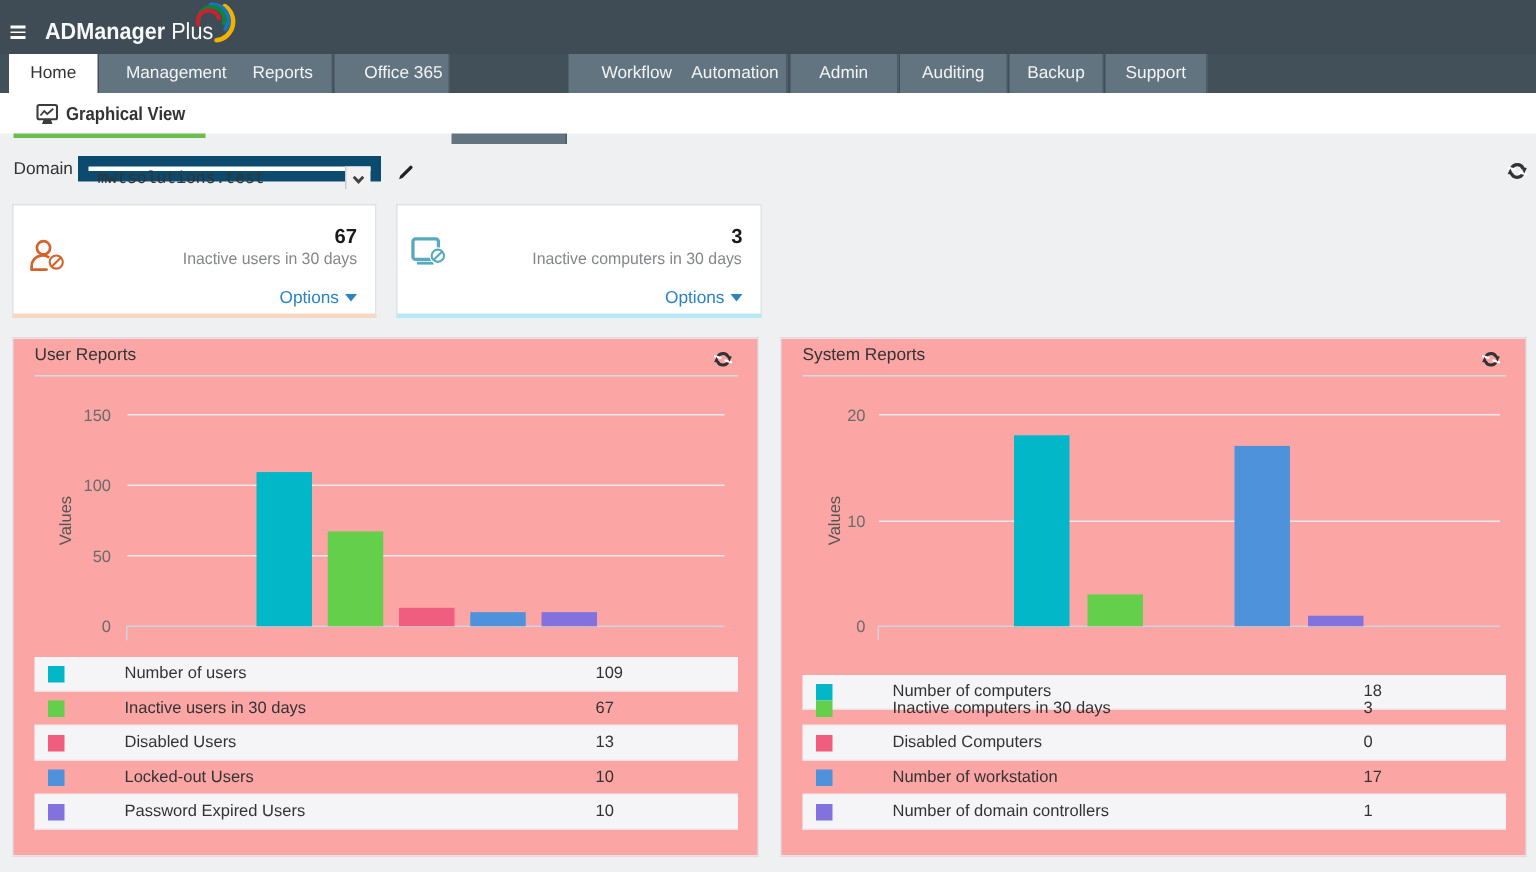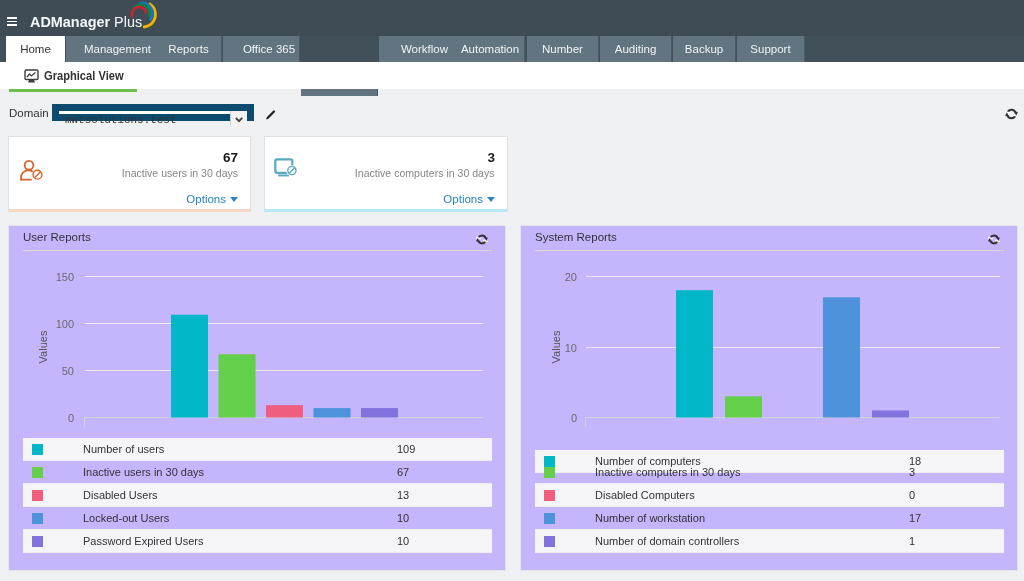--- a/index.html
+++ b/index.html
@@ -24,21 +24,21 @@
 #domsel .txt{position:absolute;left:6px;top:2px;font-size:11.5px;color:#333;transform:scaleX(.95);transform-origin:left;}
 
 .card{background:#fff;border:1px solid #e0e2e5;box-sizing:border-box;}
 #card1{left:8px;top:136px;width:243px;height:76px;border-bottom:3px solid #f8d8c2;}
 #card2{left:264px;top:136px;width:244px;height:76px;border-bottom:3px solid #b9e9f6;}
 .cnum{position:absolute;right:12px;top:13px;font-size:13.5px;font-weight:700;color:#1a1a1a;}
 .csub{position:absolute;right:12px;top:30px;font-size:11px;color:#848688;transform:scaleX(.96);transform-origin:right;}
 .copt{position:absolute;right:12px;bottom:4px;font-size:11.5px;color:#2884c5;}
 .copt .tri{display:inline-block;width:0;height:0;border-left:4px solid transparent;border-right:4px solid transparent;border-top:5px solid #2884c5;margin-left:4px;vertical-align:1px;}
 
-.panel{background:#c4b5fd;border:1px solid #e2e4e7;box-sizing:border-box;}
+.panel{background:#fca5a5;border:1px solid #e2e4e7;box-sizing:border-box;}
 #panel1{left:8px;top:225px;width:498px;height:346px;}
 #panel2{left:520px;top:225px;width:498px;height:346px;}
 .ptitle{position:absolute;left:14px;top:5px;font-size:11.5px;color:#333;}
 .psep{position:absolute;left:14px;right:13px;top:24px;height:1px;background:#d9dbde;}
 
 .lrow{position:absolute;left:14px;right:13px;height:22px;border-bottom:1px solid #eeeef1;}
 .lrow.odd{background:#f5f5f7;}
 .sw{position:absolute;left:9px;top:6px;width:11px;height:11px;}
 .lbl{position:absolute;left:60px;top:5px;font-size:11px;color:#333;}
 .val{position:absolute;left:374px;top:5px;font-size:11px;color:#333;}
@@ -60,21 +60,21 @@
   </svg>
 </div>
 <div id="navbar" class="abs">
     <div class="tab active" style="left:6px;width:59px;">Home</div>
     <div class="tab" style="left:66px;width:104px;">Management</div>
     <div class="tab" style="left:156px;width:66px;">Reports</div>
     <div class="tab" style="left:223px;width:77px;padding-left:16px;">Office 365</div>
     <div class="tab" style="left:301px;width:77px;margin-top:34px;">Delegation</div>
     <div class="tab" style="left:379px;width:92px;">Workflow</div>
     <div class="tab" style="left:456px;width:69px;">Automation</div>
-    <div class="tab" style="left:527px;width:72px;">Number</div>
+    <div class="tab" style="left:527px;width:72px;">Admin</div>
     <div class="tab" style="left:600px;width:72px;">Auditing</div>
     <div class="tab" style="left:673px;width:63px;">Backup</div>
     <div class="tab" style="left:737px;width:68px;">Support</div>
   </div>
 <div id="subnav" class="abs"></div>
 <svg class="abs" style="left:24px;top:69px" width="16" height="15" viewBox="0 0 16 15">
   <rect x="1" y="1" width="13" height="9.5" rx="1.2" fill="none" stroke="#3c3c3c" stroke-width="1.4"></rect>
   <polyline points="3,8 5.5,5 7.5,7 11.5,3.5" fill="none" stroke="#3c3c3c" stroke-width="1.2"></polyline>
   <path d="M5 11 L10 11 L11 13.6 L4 13.6 Z" fill="#3c3c3c"></path>
 </svg>

